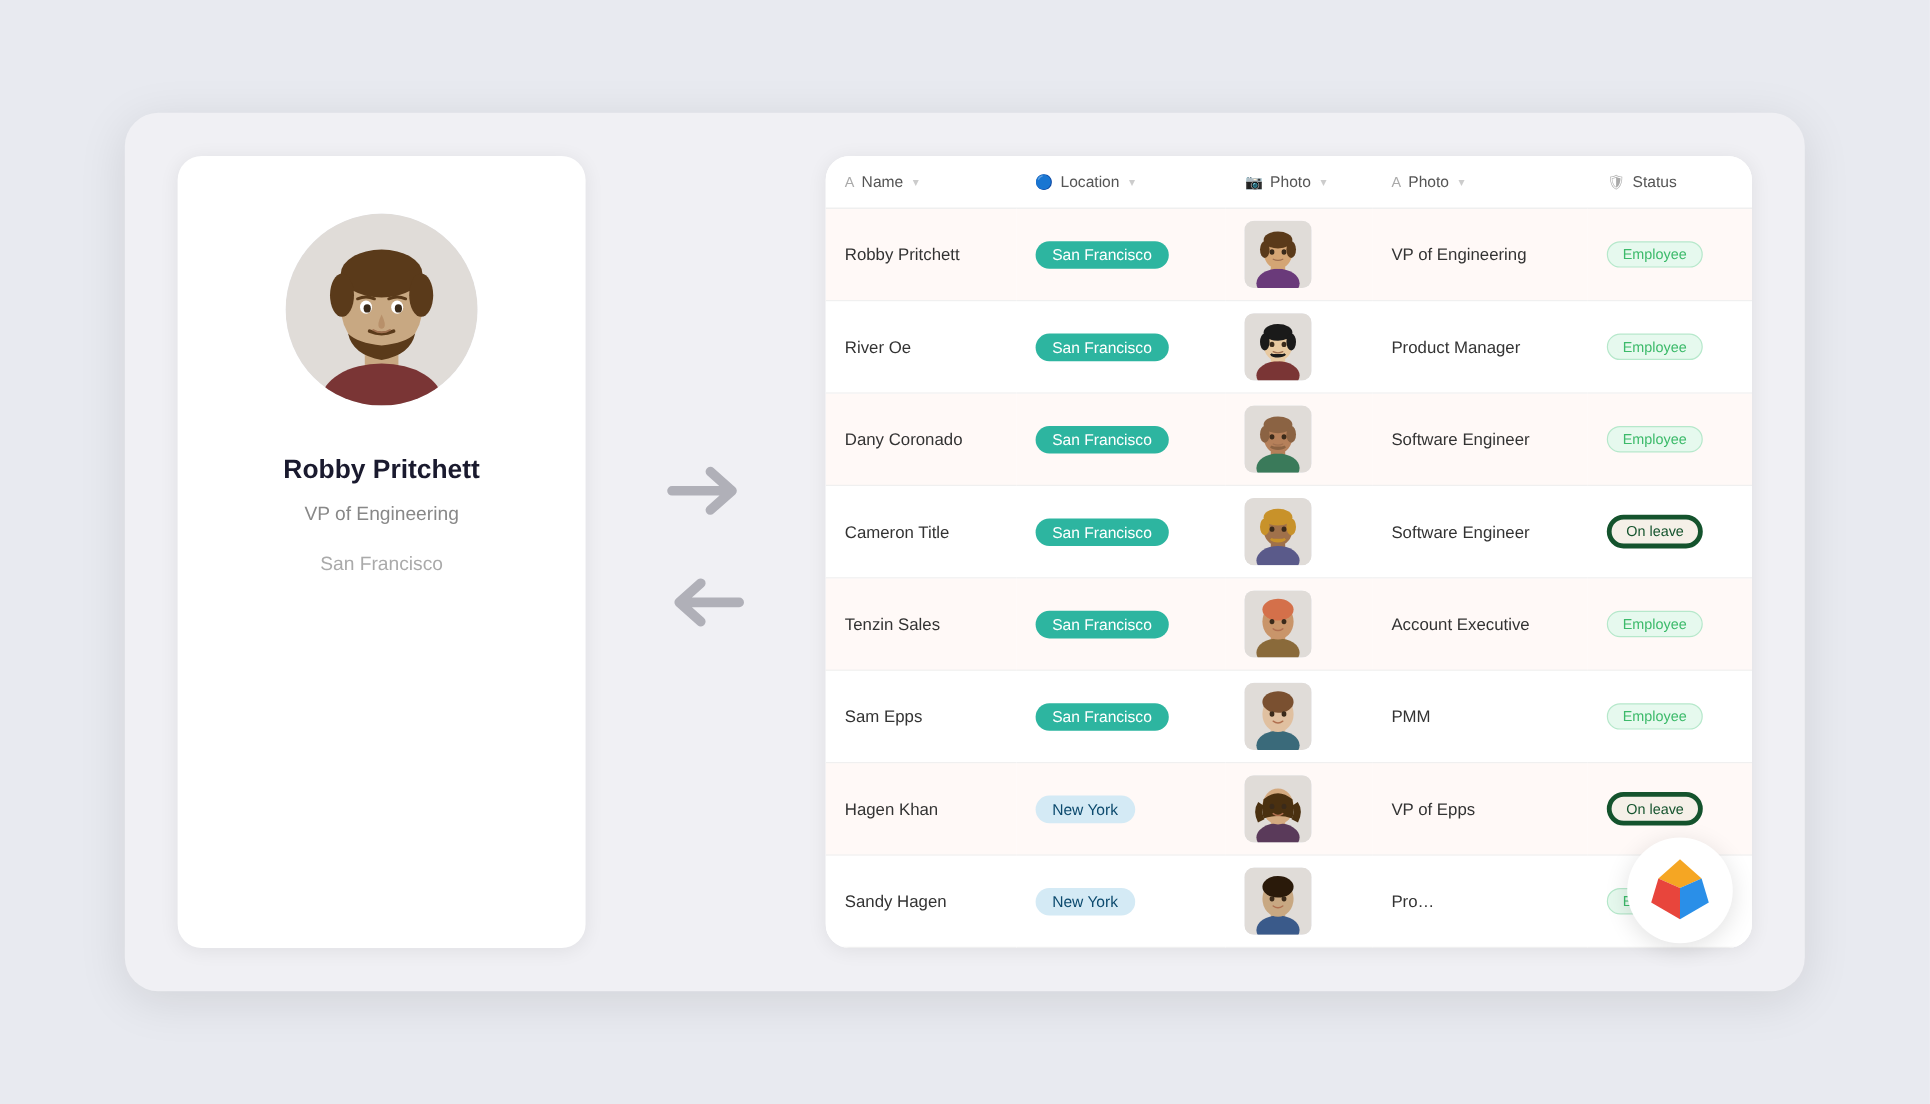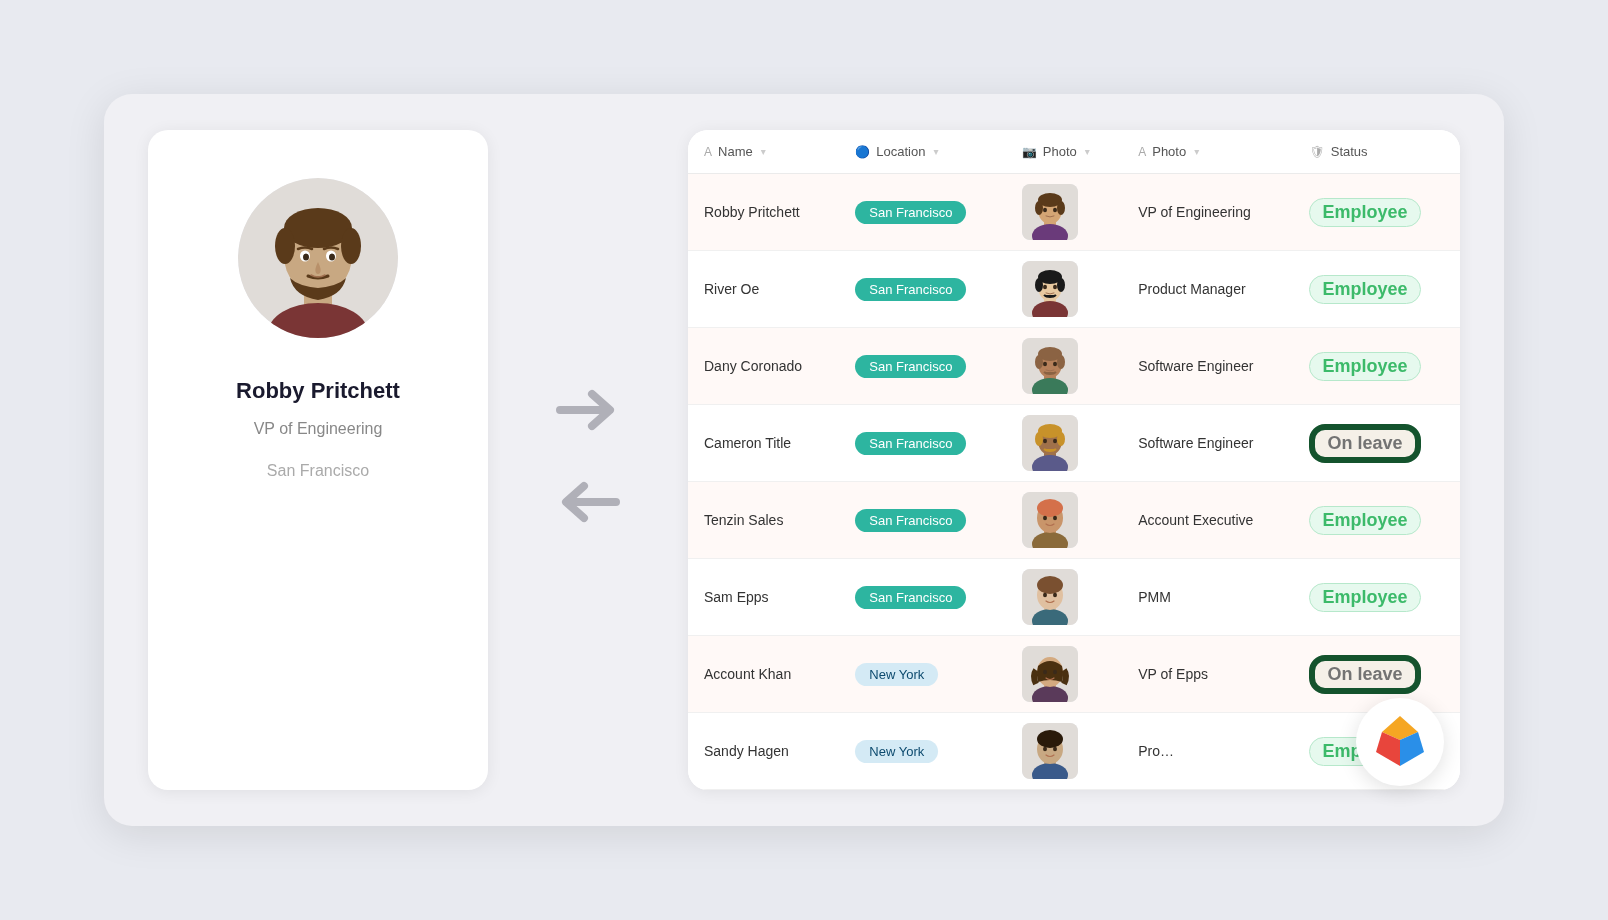--- a/index.html
+++ b/index.html
@@ -177,34 +177,34 @@
 
     .badge-ny {
       background: #d4eaf5;
       color: #0c4a6e;
     }
 
     .status-badge {
       display: inline-block;
       padding: 3px 12px;
       border-radius: 16px;
-      font-size: 18px;
-      font-weight: 700;
+      font-size: 12px;
+      font-weight: 400;
     }
 
     .status-employee {
       background: #e6f9ee;
       color: #3cba6a;
       border: 1px solid #b6e8cb;
     }
 
     .status-leave {
       background: #f5f0e8;
-      color: #737373;
-      border: 6px solid #14532d;
+      color: #14532d;
+      border: 4px solid #14532d;
     }
 
     .photo-cell {
       width: 56px;
       height: 56px;
       border-radius: 8px;
       overflow: hidden;
       background: #e8e8ec;
       display: flex;
       align-items: center;
@@ -487,21 +487,21 @@
       <path d="M24 32 Q28 35 32 32" stroke="#b07050" stroke-width="1.2" fill="none" stroke-linecap="round"></path>
     </svg>
       </div>
     </td>
     <td>PMM</td>
     <td>
       <span class="status-badge status-employee">Employee</span>
     </td>
   </tr>
             <tr>
-    <td>Account Khan</td>
+    <td>Hagen Khan</td>
     <td>
       <span class="location-badge badge-ny">New York</span>
     </td>
     <td>
       <div class="photo-cell">
         <svg width="56" height="56" viewBox="0 0 56 56" xmlns="http://www.w3.org/2000/svg">
       <rect width="56" height="56" rx="6" fill="#e0dcd8"></rect>
       <rect x="22" y="36" width="12" height="12" rx="3" fill="#d4aa80"></rect>
       <ellipse cx="28" cy="52" rx="18" ry="12" fill="#5a3a5a"></ellipse>
       <ellipse cx="28" cy="26" rx="13" ry="15" fill="#d4aa80"></ellipse>

